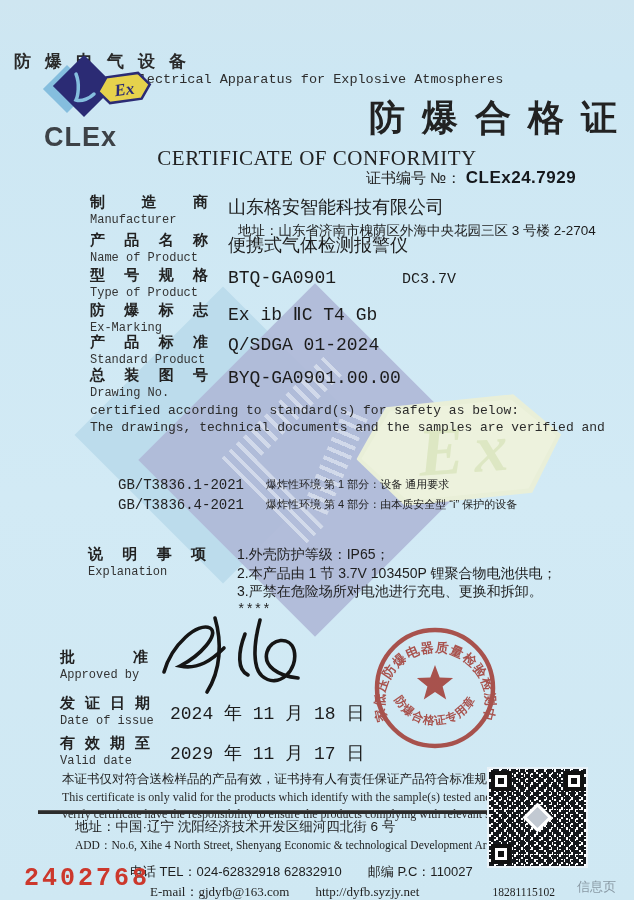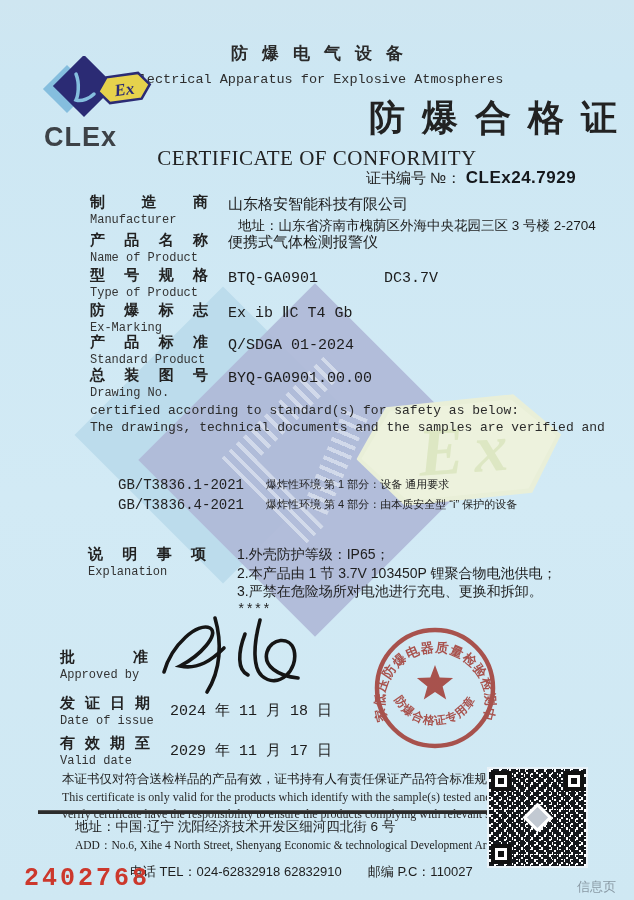--- a/index.html
+++ b/index.html
@@ -48,22 +48,22 @@
     font-style:italic; font-weight:bold; font-size:68px; line-height:88px;
     color:#dde7c3; letter-spacing:10px; text-align:center;
   }
   
   .logo{ position:absolute; left:36px; top:56px; z-index:2; }
   .logo-brand{
     margin-top:-4px; padding-left:8px;
     font-size:27px; font-weight:bold; color:#3d4247; letter-spacing:1px;
   }
   .title-cn{
-    position:absolute; left:0; right:0; top:42px; z-index:1;
-    text-align:center; font-size:17px; font-weight:bold; color:#2a2a2a;
+    position:absolute; left:0; right:0; top:50px; z-index:1;
+    font-size:17px; font-weight:bold; color:#2a2a2a;
     letter-spacing:14px; text-indent:14px;
   }
   .title-en{
     position:absolute; left:0; right:0; top:72px; z-index:1;
     text-align:center; font-family:"Liberation Mono","DejaVu Sans Mono",monospace;
     font-size:13.5px; color:#2e2e2e;
   }
   .cert-title-cn{
     position:absolute; left:0; right:0; top:94px; z-index:1;
     text-align:right; font-size:36px; font-weight:bold; color:#222;
@@ -84,21 +84,21 @@
   .flabel{ width:118px; flex:0 0 118px; }
   .cjk{
     font-size:15px; font-weight:bold; color:#222;
     text-align:justify; text-align-last:justify; width:100%;
   }
   .sub-en{
     font-family:"Liberation Mono","DejaVu Sans Mono",monospace;
     font-size:12px; color:#333; margin-top:1px; white-space:nowrap;
   }
   .fvalue{ margin-left:20px; padding-top:2px; white-space:nowrap; }
-  .v{ font-family:"Liberation Mono","DejaVu Sans Mono",monospace; font-size:15px; color:#1c1c1c; }
+  .v{ font-family:"Liberation Mono","DejaVu Sans Mono",monospace; font-size:18px; color:#1c1c1c; }
   .vx{ font-family:"Liberation Mono","DejaVu Sans Mono",monospace; font-size:15px; color:#1c1c1c; margin-left:66px; }
   .vx:empty,.v2:empty{ display:none; }
   .v2{ font-size:13.5px; color:#1c1c1c; margin-top:3px; padding-left:10px; }
   
   .statement{ position:absolute; left:90px; top:401px; z-index:1; }
   .statement .cn{ font-size:14.5px; font-weight:bold; color:#222; }
   .statement .en{
     font-family:"Liberation Mono","DejaVu Sans Mono",monospace;
     font-size:13px; color:#2b2b2b; margin-top:2px;
   }
@@ -108,21 +108,21 @@
   
   .expl-label{ position:absolute; left:88px; top:545px; width:118px; z-index:1; }
   .expl-items{ position:absolute; left:237px; top:545px; z-index:1; }
   .expl-items div{ font-size:14px; color:#1e1e1e; line-height:18.5px; white-space:nowrap; }
   .expl-items .stars{ font-family:"Liberation Mono","DejaVu Sans Mono",monospace; }
   
   .brow{ position:absolute; left:60px; z-index:1; }
   .brow .cjk{ width:90px; }
   .brow .val{
     position:absolute; left:110px; top:7px; white-space:nowrap;
-    font-family:"Liberation Mono","DejaVu Sans Mono",monospace; font-size:15px; color:#1c1c1c;
+    font-family:"Liberation Mono","DejaVu Sans Mono",monospace; font-size:18px; color:#1c1c1c;
   }
   .approval{ top:648px; }
   .approval .cjk{ width:88px; }
   .date1{ top:694px; }
   .date2{ top:734px; }
   .signature{ position:absolute; left:152px; top:608px; z-index:2; }
   
   .issuer{ position:absolute; left:330px; top:674px; width:300px; z-index:2; text-align:center; }
   .issuer .cn{ font-size:13.5px; font-weight:bold; color:#b03430; white-space:nowrap; }
   .issuer .en{ font-family:"Liberation Serif","DejaVu Serif",serif; font-size:10.5px; color:#8d3a33; line-height:12.5px; margin-top:3px; }
@@ -326,20 +326,24 @@
     <div class="en">This certificate is only valid for the products which identify with the sample(s) tested and</div>
     <div class="en">verify certificate have the responsibility to ensure the products complying with relevant standard(s).</div>
   </div>
 
   <div class="divider"></div>
 
   <div class="footer">
     <div class="cn">地址：中国·辽宁 沈阳经济技术开发区细河四北街 6 号</div>
     <div class="en">ADD：No.6, Xihe 4 North Street, Shenyang Economic &amp; technological Development Area, Liaoning, China</div>
     <div class="tel">电话 TEL：024-62832918 62832910　　邮编 P.C：110027</div>
+    <div class="mail">
+      <span>E-mail：gjdyfb@163.com　　http://dyfb.syzjy.net</span>
+      <span class="ph">18281115102</span>
+    </div>
   </div>
 
   <div class="qr">
     <div class="qf tl"></div>
     <div class="qf tr"></div>
     <div class="qf bl"></div>
     <div class="qr-center"></div>
   </div>
 
   <div class="serial">2402768</div>

